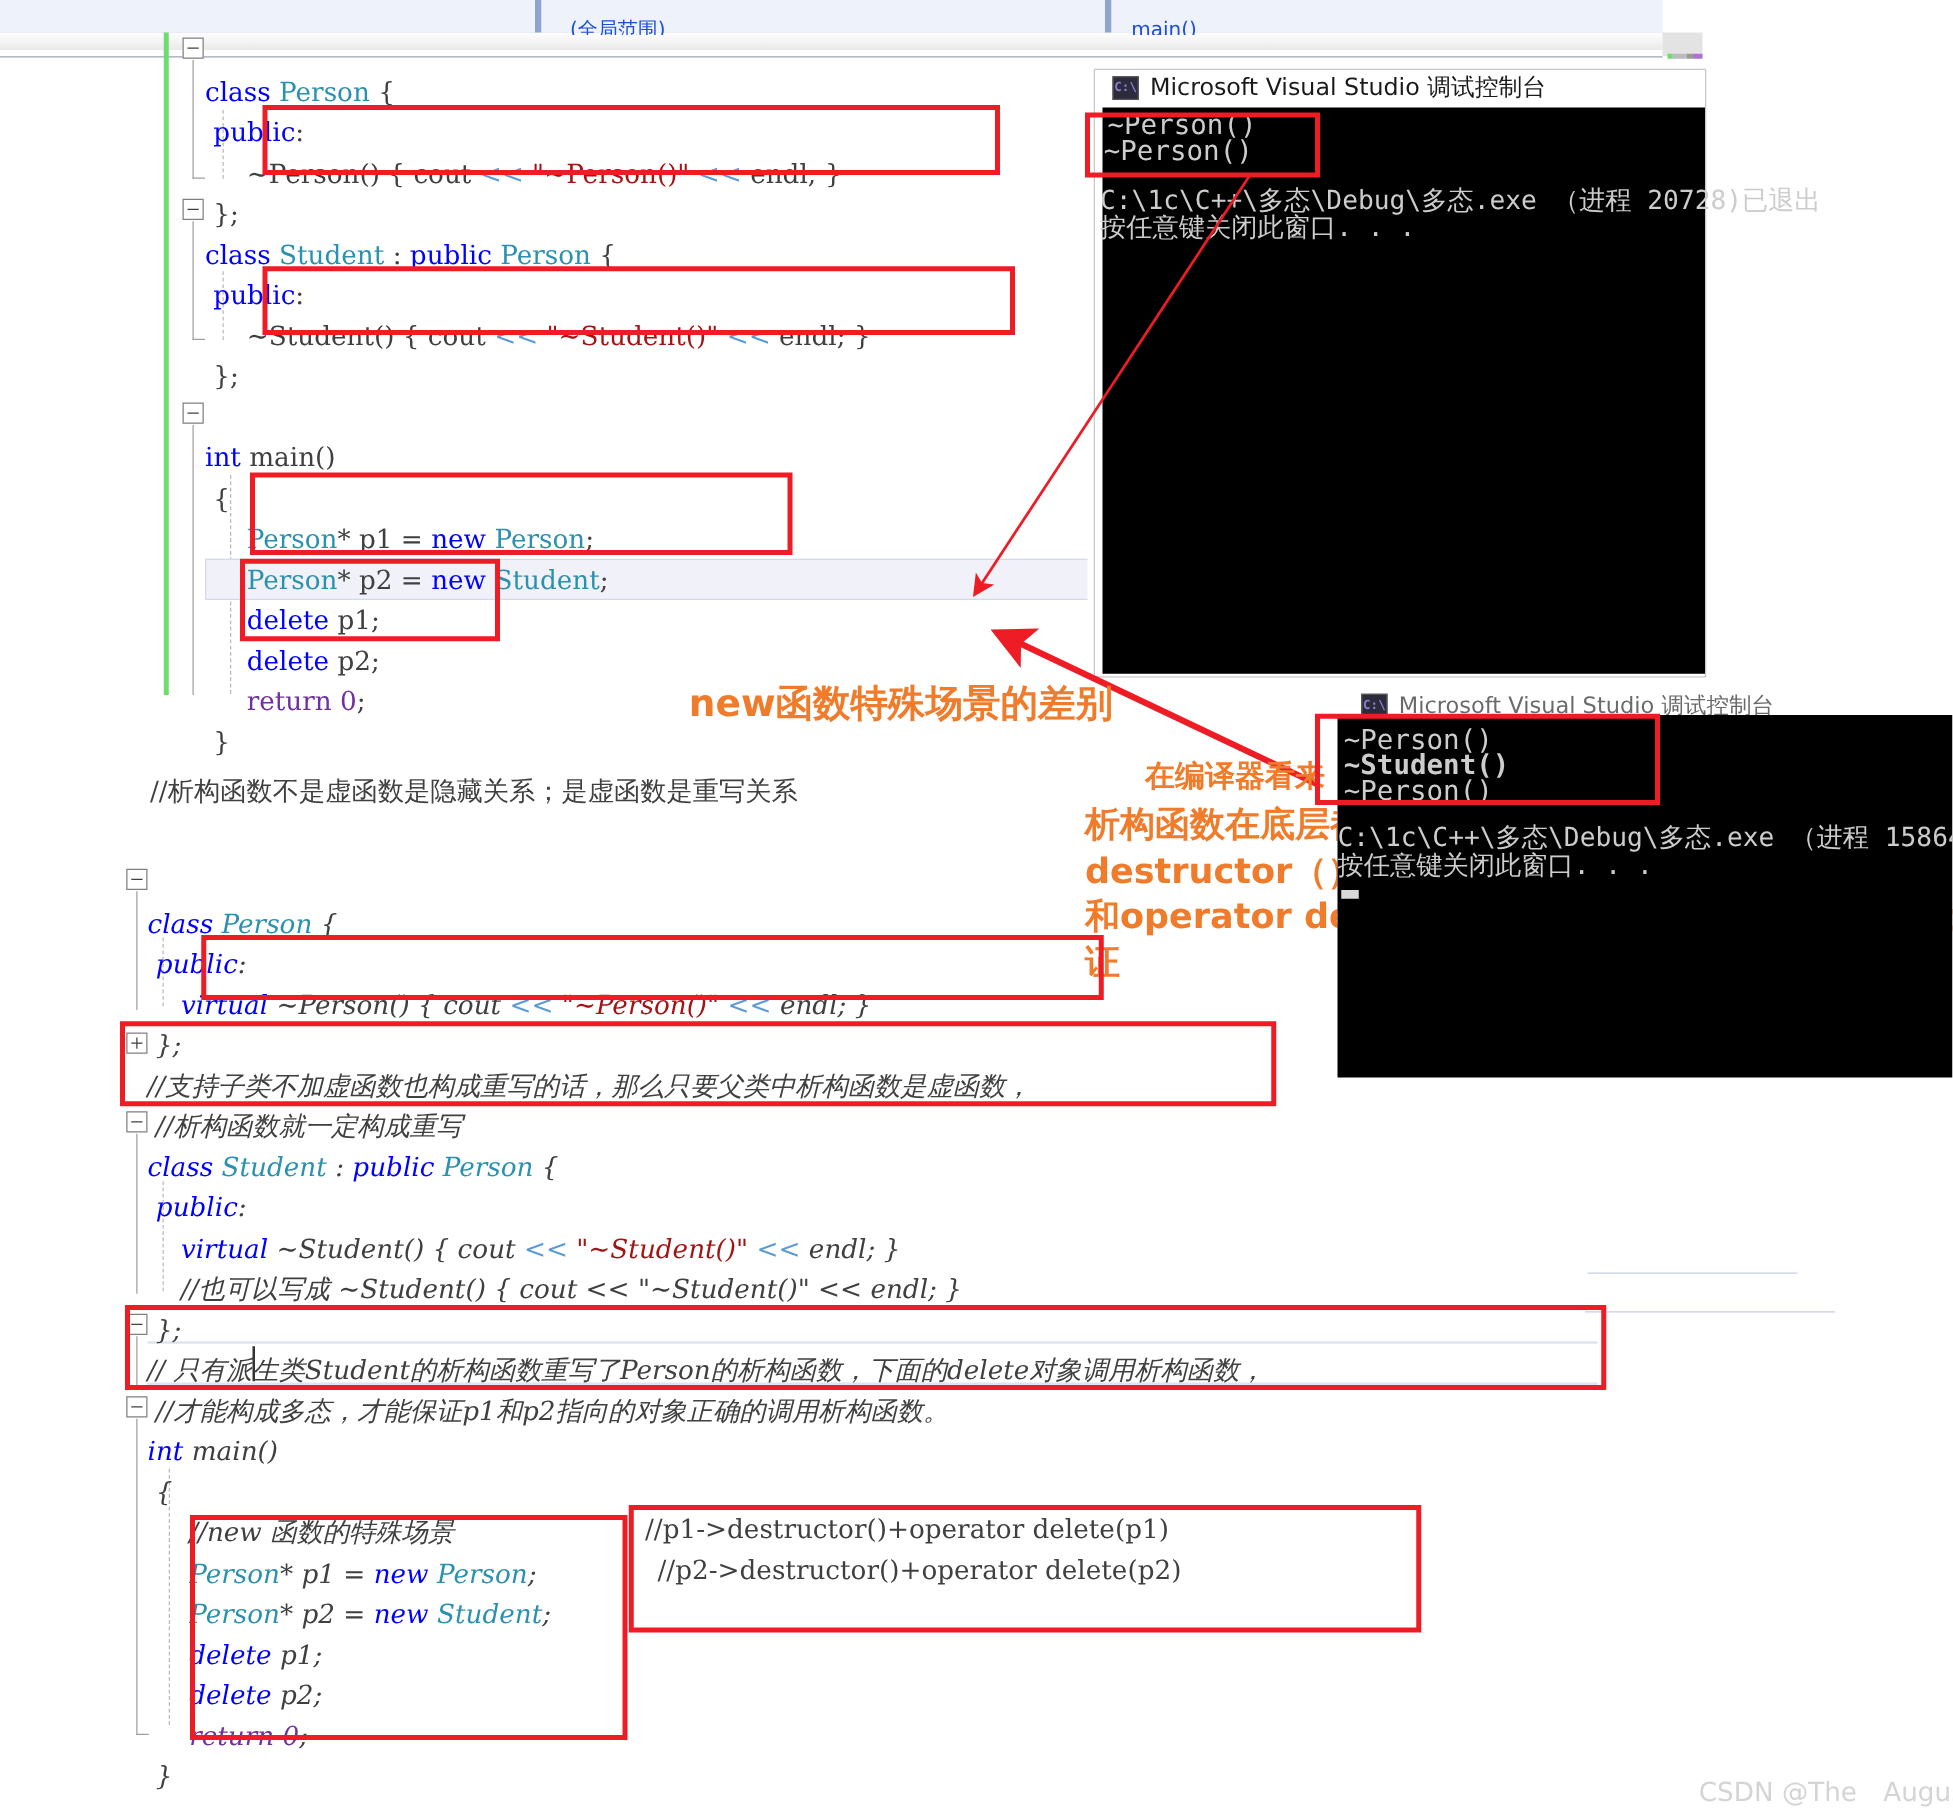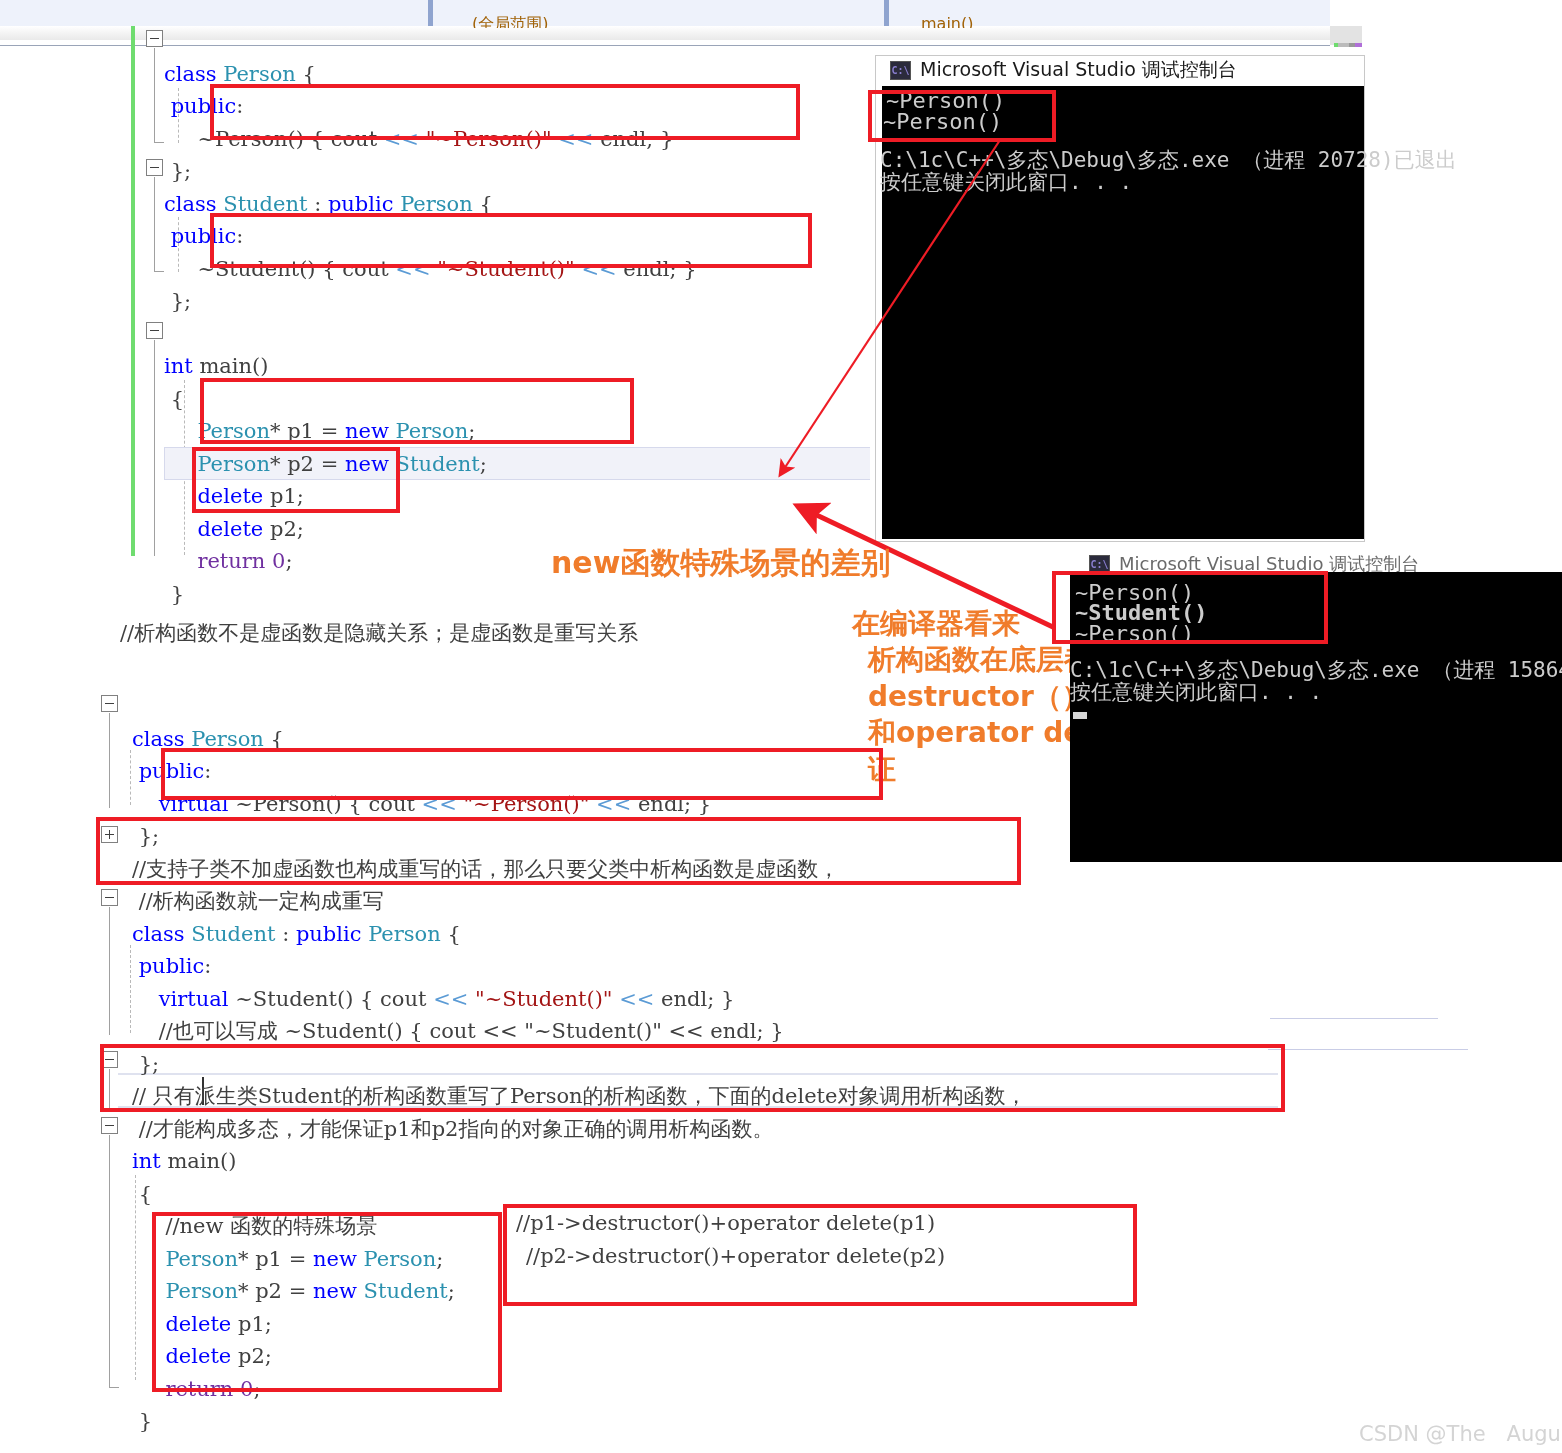--- a/index.html
+++ b/index.html
@@ -73,22 +73,22 @@
   }
   .changebar{position:absolute;width:4px;background:#6fdc6f;}
   .hl-line{position:absolute;background:#eceef7;}
   .hl-border{position:absolute;height:1px;background:#d6d9ec;}
   .watermark{
     position:absolute;color:#d4d4d4;font-size:21px;
     font-family:"DejaVu Sans",sans-serif;white-space:pre;
   }
   
   .topbar{position:absolute;background:#eef2fb;border-bottom:1px solid #b5c2dd;}
-  .topcut{position:absolute;color:#a16207;font-size:16px;white-space:pre;
-    font-family:"DejaVu Sans",sans-serif;overflow:hidden;margin-left:16px;}
+  .topcut{position:absolute;color:#1d4ed8;font-size:16px;white-space:pre;
+    font-family:"DejaVu Sans",sans-serif;overflow:hidden;}
   .tabsep{position:absolute;width:5px;background:#8fa4cf;}
 </style>
 </head>
 <body>
 
 <div class="topbar abs" style="left:0px;top:0px;width:1330px;height:26px;"></div>
 <div class="abs" style="left:0px;top:26px;width:1330px;height:14px;background:linear-gradient(#ffffff,#e9e9e9);"></div>
 <div class="tabsep abs" style="left:428px;top:0px;height:26px;"></div>
 <div class="tabsep abs" style="left:884px;top:0px;height:26px;"></div>
 <div class="topcut abs" style="left:456px;top:14px;width:220px;height:14px;">(全局范围)</div>
@@ -167,21 +167,21 @@
     <marker id="ah-thick" markerWidth="7" markerHeight="7" refX="4" refY="3.5" orient="auto">
       <path d="M0,0 L7,3.5 L0,7 L1.6,3.5 z" fill="#ee1c25"></path>
     </marker>
   </defs>
   <line x1="1000" y1="140" x2="782" y2="472" stroke="#ee1c25" stroke-width="2.2" marker-end="url(#ah-thin)"></line>
   <line x1="1055" y1="628" x2="806" y2="510" stroke="#ee1c25" stroke-width="5" marker-end="url(#ah-thick)"></line>
 </svg>
 
 <div class="ann" style="left:551px;top:543px;font-size:30px;">new函数特殊场景的差别</div>
 
-<div class="ann" style="left:852px;top:605px;font-size:28px;">在编译器看来</div>
+<div class="ann" style="left:916px;top:605px;font-size:24px;">在编译器看来</div>
 <div class="ann" style="left:868px;top:641px;font-size:28px;">析构函数在底层都是调用</div>
 <div class="ann" style="left:868px;top:678px;font-size:28px;">destructor（）</div>
 <div class="ann" style="left:868px;top:714px;font-size:28px;">和operator delete（），因此只有重写构成多态才能保</div>
 <div class="ann" style="left:868px;top:751px;font-size:28px;">证</div>
 
 <div class="abs" style="left:1070px;top:552px;width:492px;height:310px;background:#ffffff;"></div>
 <div class="console-title abs" style="left:1075px;top:552px;width:487px;height:24px;font-size:18px;color:#6a6a6a;">
   <span class="vsicon">C:\</span>
   <span>Microsoft Visual Studio 调试控制台</span>
 </div>
@@ -216,21 +216,21 @@
 <div class="dashline abs" style="left:135px;top:1175px;height:205px;"></div>
 
 <div class="hl-border abs" style="left:1270px;top:1018px;width:168px;background:#c9cde6;"></div>
 <div class="hl-border abs" style="left:1268px;top:1049px;width:200px;background:#c9cde6;"></div>
 <div class="hl-line abs" style="left:118px;top:1073px;width:1160px;height:2px;background:#dfe2ef;"></div>
 <div class="hl-line abs" style="left:118px;top:1106px;width:1160px;height:2px;background:#dfe2ef;"></div>
 <div class="abs" style="left:202px;top:1077px;width:2px;height:28px;background:#333;"></div>
 
 <div class="code cmt abs" style="left:120px;top:617px;">//析构函数不是虚函数是隐藏关系；是虚函数是重写关系</div>
 
-<div class="code abs" style="left:132px;top:690px;">
+<div class="code abs" style="left:118px;top:690px;font-style:italic;">
 <span class="kw">class</span> <span class="type">Person</span> <span class="plain">{</span>
 <span class="kw"> public</span><span class="plain">:</span>
 <span class="plain">    </span><span class="kw">virtual</span> <span class="plain">~Person() { cout </span><span class="op">&lt;&lt;</span> <span class="str">"~Person()"</span> <span class="op">&lt;&lt;</span> <span class="plain">endl; }</span>
 <span class="plain"> };</span>
 <span class="cmt">//支持子类不加虚函数也构成重写的话，那么只要父类中析构函数是虚函数，</span>
 <span class="cmt"> //析构函数就一定构成重写</span>
 <span class="kw">class</span> <span class="type">Student</span> <span class="plain">: </span><span class="kw">public</span> <span class="type">Person</span> <span class="plain">{</span>
 <span class="kw"> public</span><span class="plain">:</span>
 <span class="plain">    </span><span class="kw">virtual</span> <span class="plain">~Student() { cout </span><span class="op">&lt;&lt;</span> <span class="str">"~Student()"</span> <span class="op">&lt;&lt;</span> <span class="plain">endl; }</span>
 <span class="cmt">    //也可以写成 ~Student() { cout &lt;&lt; "~Student()" &lt;&lt; endl; }</span>

